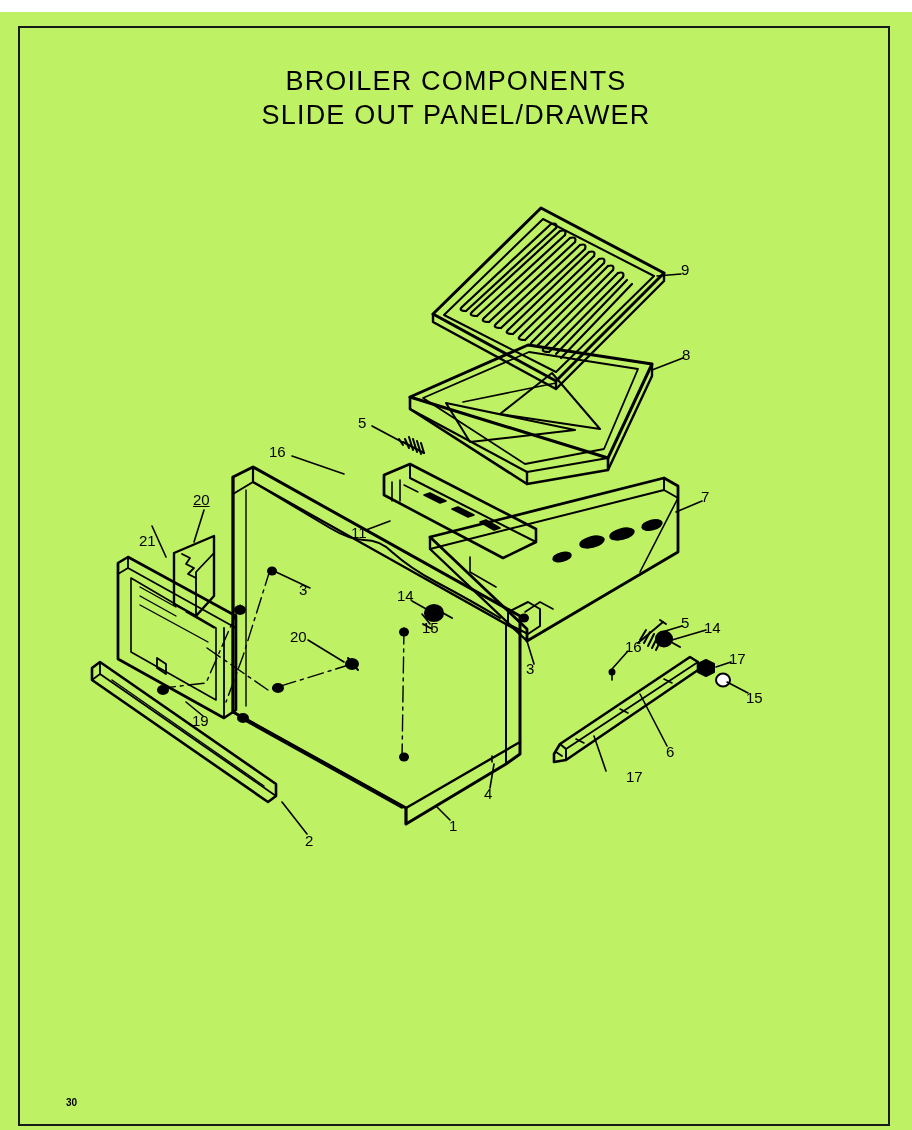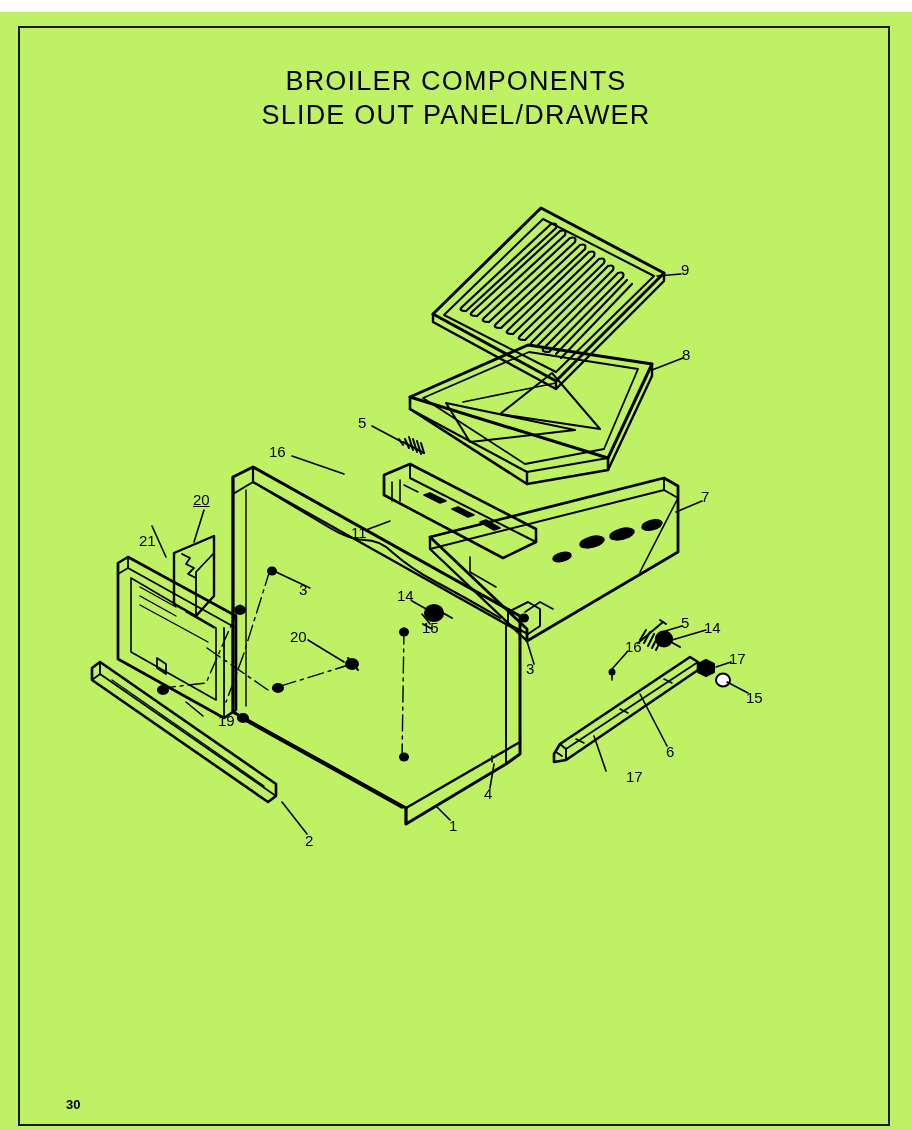--- a/index.html
+++ b/index.html
@@ -45,21 +45,21 @@
     font-weight: 400;
     line-height: 34px;
     font-family: "Liberation Sans", sans-serif;
     white-space: nowrap;
   }
 
   .page-number {
     position: absolute;
     left: 66px;
     top: 1085px;
-    font-size: 13px;
+    font-size: 10px;
     font-weight: bold;
     font-family: "Liberation Sans", sans-serif;
   }
 
   #diagram {
     position: absolute;
     left: 0;
     top: 0;
     width: 912px;
     height: 1130px;
@@ -325,20 +325,20 @@
   <div class="callout" style="left:397px;  top:576px;">14</div>
   <div class="callout" style="left:681px;  top:603px;">5</div>
   <div class="callout" style="left:422px;  top:608px;text-align:right;">15</div>
   <div class="callout" style="left:704px;  top:608px;">14</div>
   <div class="callout" style="left:290px;  top:617px;">20</div>
   <div class="callout" style="left:625px;  top:627px;">16</div>
   <div class="callout" style="left:729px;  top:639px;">17</div>
   <div class="callout" style="left:526px;  top:649px;">3</div>
   <div class="callout" style="left:746px;  top:678px;">15</div>
   <div class="callout" style="left:666px;  top:732px;">6</div>
-  <div class="callout" style="left:192px;  top:701px;margin-left:26px;">19</div>
+  <div class="callout" style="left:192px;  top:701px;">19</div>
   <div class="callout" style="left:598px;  top:757px;margin-left:28px;">17</div>
   <div class="callout" style="left:484px;  top:774px;">4</div>
   <div class="callout" style="left:449px;  top:806px;">1</div>
   <div class="callout" style="left:305px;  top:821px;">2</div>
 
   <div class="page-number">30</div>
 </div>
 
 </body></html>

